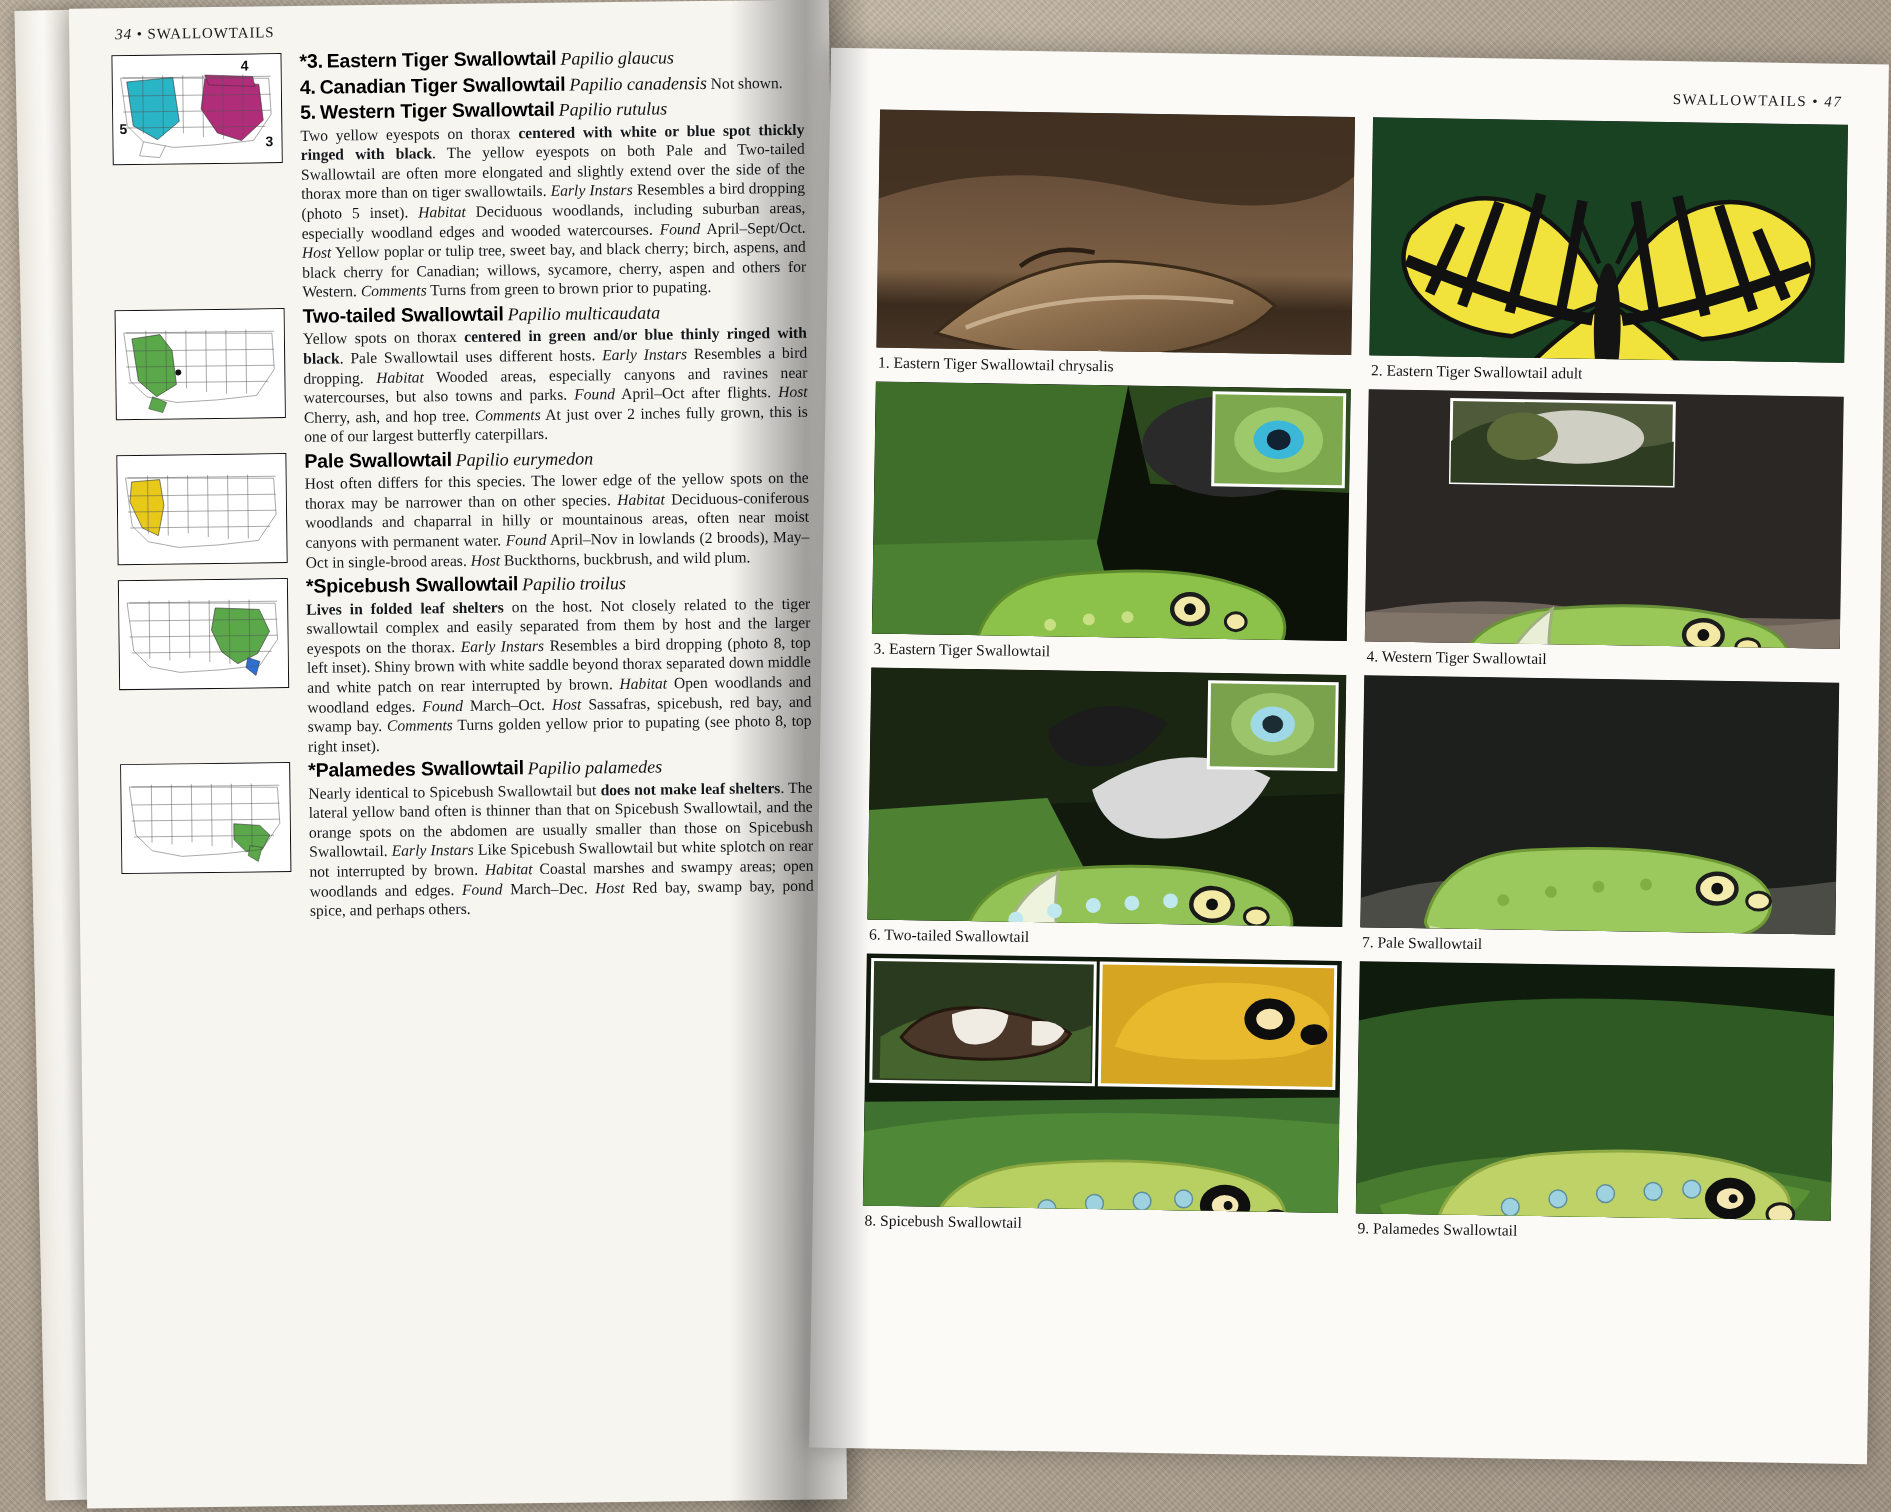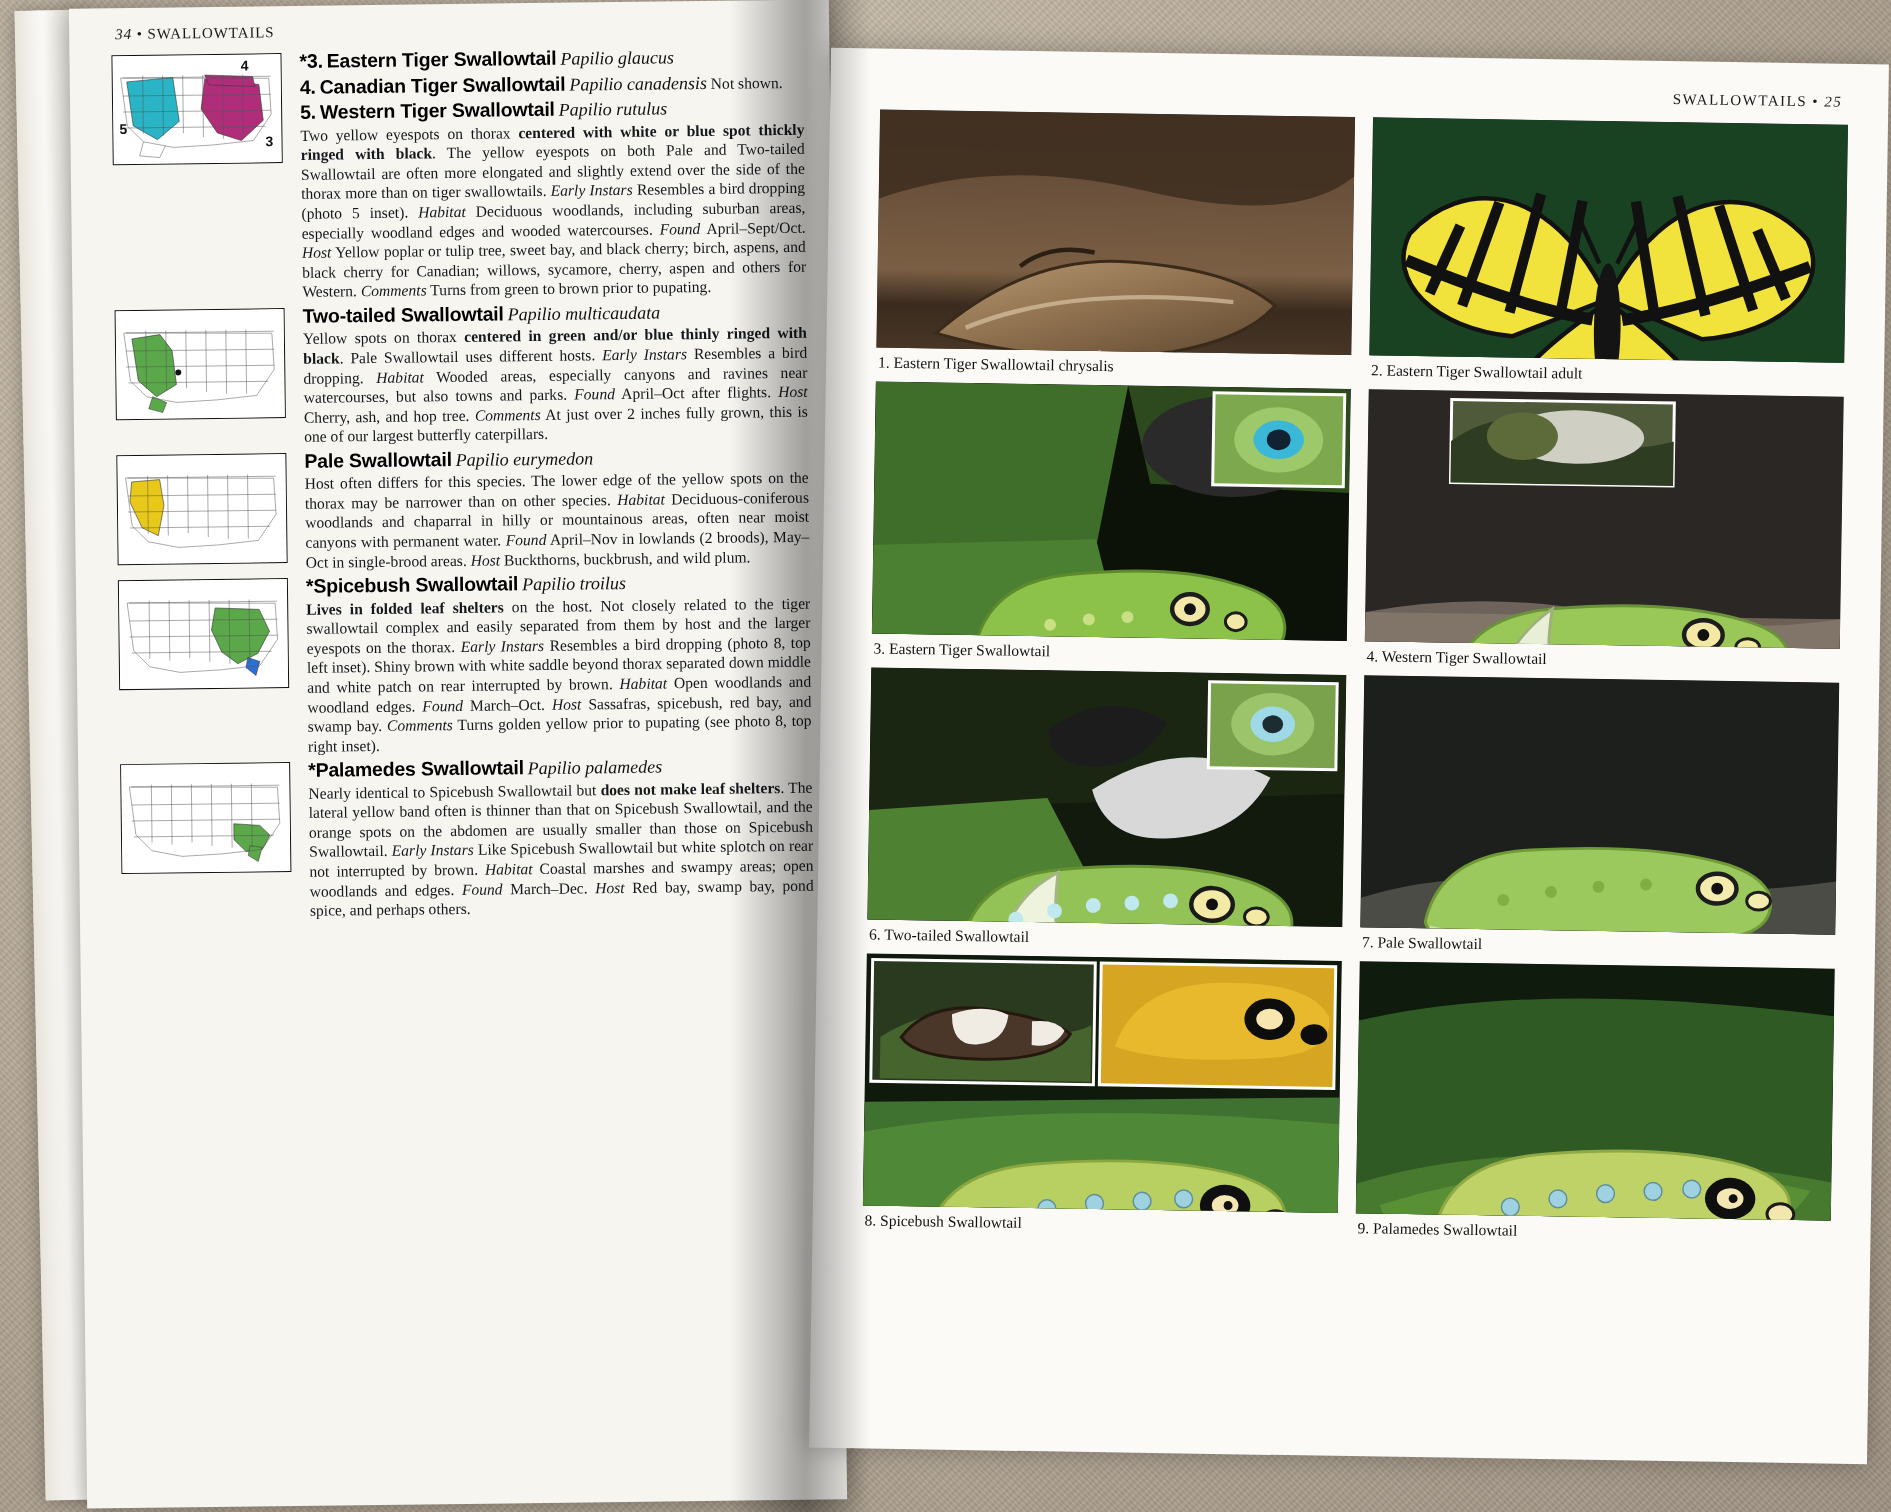--- a/index.html
+++ b/index.html
@@ -311,21 +311,21 @@
       </div>
     </div>
   </div>
 
   <div class="page-right">
     <div class="page-right-inner">
 
       <div class="hdr-right">
         <span>SWALLOWTAILS</span>
         <span>•</span>
-        <i>25</i>
+        <i>47</i>
       </div>
 
       <div class="photo-grid">
 
         <div class="cellwrap">
           <div class="photo">
             <svg viewBox="0 0 320 238" preserveAspectRatio="none" xmlns="http://www.w3.org/2000/svg">
               <defs>
                 <linearGradient id="bark" x1="0" y1="0" x2="0" y2="1">
                   <stop offset="0" stop-color="#5b4433"></stop>

